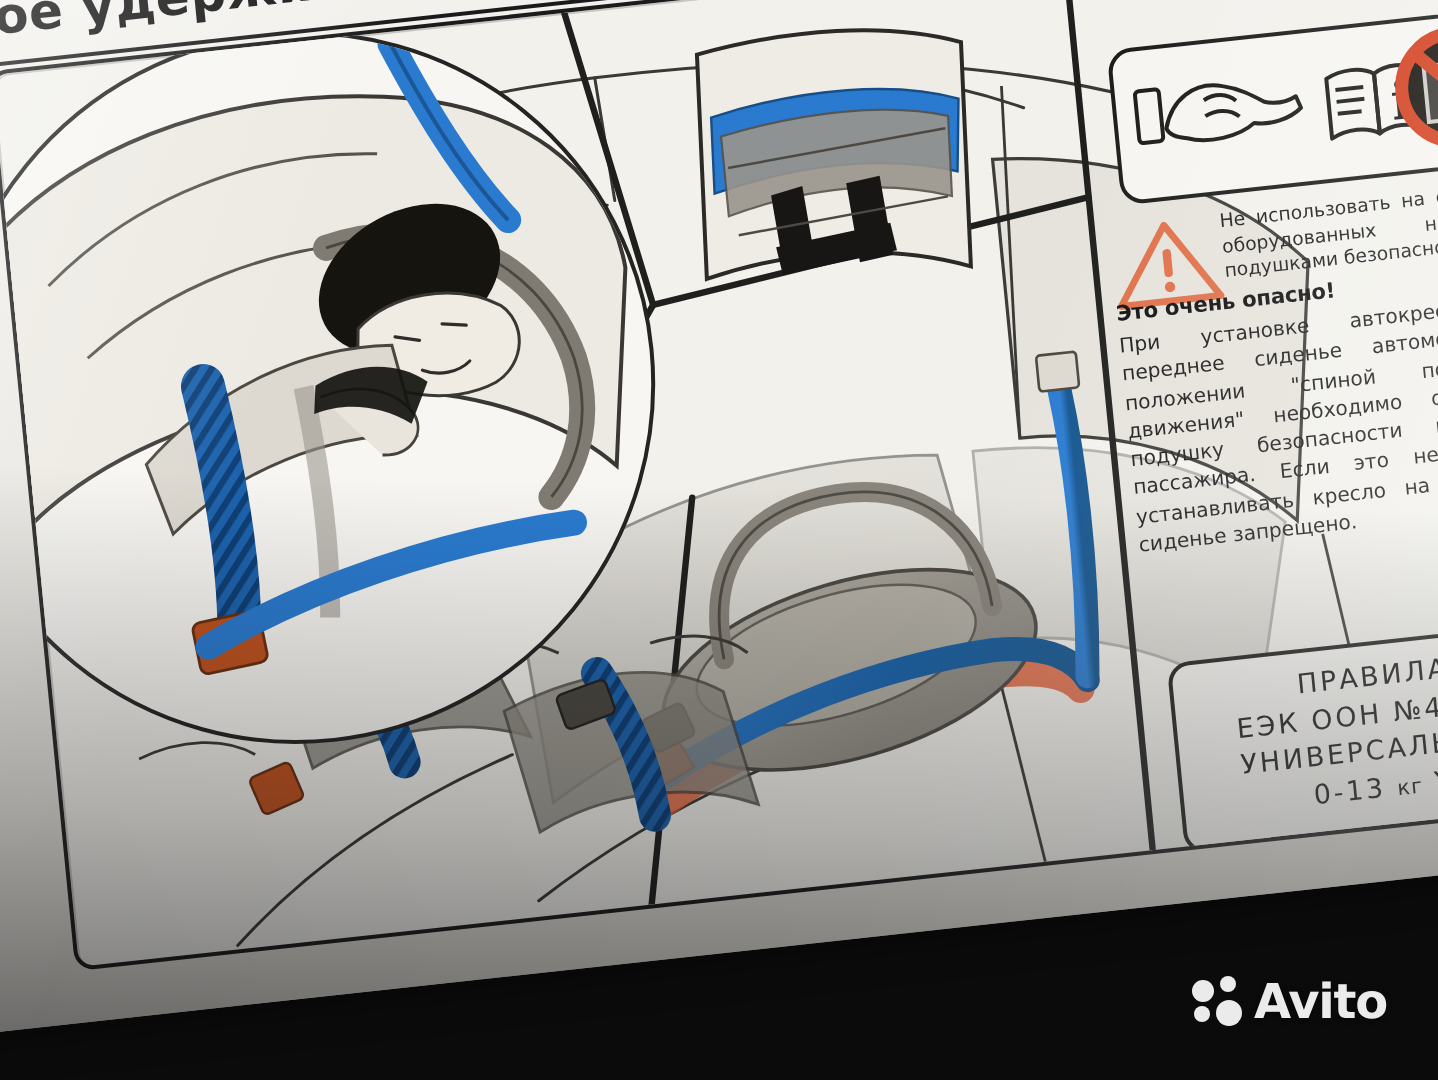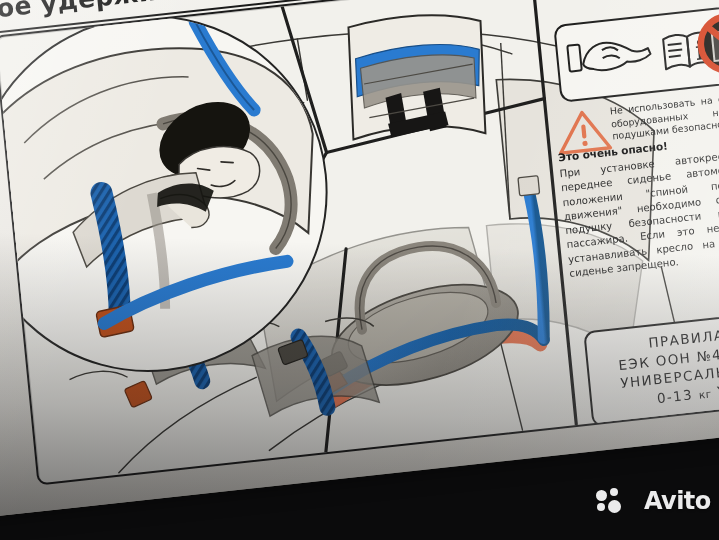--- a/index.html
+++ b/index.html
@@ -60,21 +60,21 @@
 
   .warn-wrap{position:absolute;left:548px;top:132px;width:214px;height:216px;}
   .warn-lead{position:absolute;left:56px;top:2px;width:158px;
     font-family:"DejaVu Sans",sans-serif;font-size:9.4px;line-height:12.6px;color:#1f1f1f;text-align:justify;}
   .warn-bold{position:absolute;left:0;top:42px;width:206px;
     font-family:"DejaVu Sans",sans-serif;font-weight:700;font-size:10.6px;color:#111;letter-spacing:-.1px;}
   .warn-body{position:absolute;left:0;top:58px;width:210px;
     font-family:"DejaVu Sans",sans-serif;font-size:10.1px;line-height:14.3px;color:#1e1e1e;text-align:justify;}
 
   
-  .avito{position:absolute;left:596px;top:487px;display:flex;align-items:center;gap:22px;opacity:.92;}
+  .avito{position:absolute;left:596px;top:487px;display:flex;align-items:center;gap:5px;opacity:.92;}
   .avito-mark{position:relative;width:26px;height:26px;}
   .avito-text{font-family:"DejaVu Sans",sans-serif;font-weight:700;font-size:24px;color:#fff;letter-spacing:-.6px;
     text-shadow:0 1px 3px rgba(0,0,0,.5);}
   .dotg{position:absolute;border-radius:50%;}
 </style>
 </head>
 <body>
 
 <div id="stage">
 

